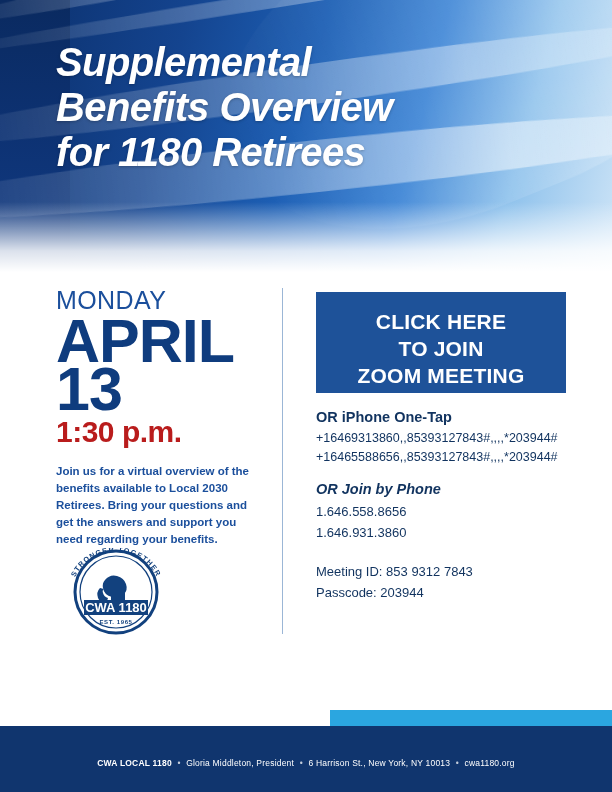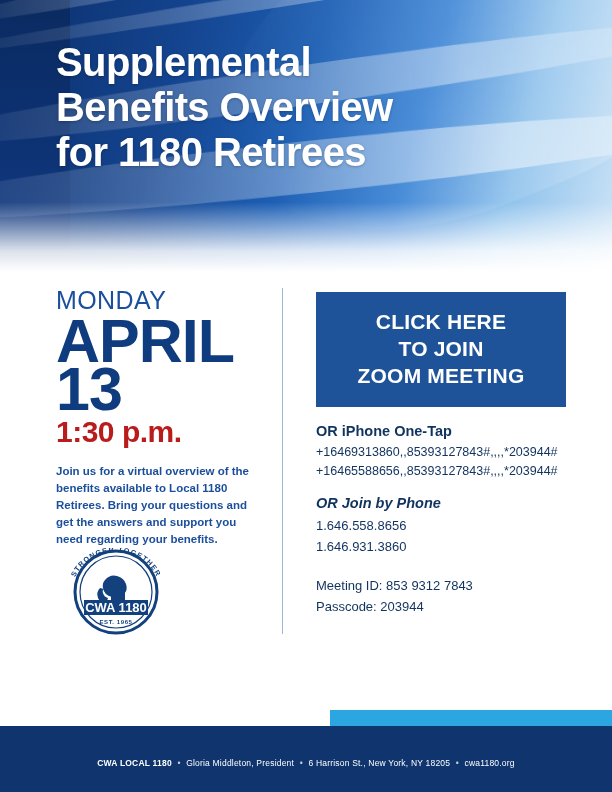--- a/index.html
+++ b/index.html
@@ -80,20 +80,21 @@
     position: absolute;
     left: 56px;
     top: 40px;
     color: #ffffff;
     font-size: 40px;
     line-height: 45px;
     font-weight: bold;
     letter-spacing: -0.6px;
     text-shadow: 0 1px 3px rgba(0,0,0,0.25);
     z-index: 5;
+    font-style: italic;
   }
 
   
   .left-col {
     position: absolute;
     left: 56px;
     top: 286px;
     width: 218px;
   }
   .day {
@@ -152,21 +153,21 @@
     top: 292px;
     width: 250px;
   }
   .zoom-btn {
     display: block;
     width: 250px;
     box-sizing: border-box;
     background: #1e5299;
     color: #ffffff;
     text-align: center;
-    padding: 16px 6px 18px 6px;
+    padding: 16px 6px 4px 6px;
     font-size: 21px;
     line-height: 27px;
     font-weight: bold;
     letter-spacing: 0.2px;
     text-decoration: none;
     cursor: pointer;
     border: none;
     font-family: "Liberation Sans", sans-serif;
   }
   .sec-head {
@@ -251,21 +252,21 @@
   <div class="hero-title">
     <div>Supplemental</div>
     <div>Benefits Overview</div>
     <div>for 1180 Retirees</div>
   </div>
 
   <div class="left-col">
     <p class="day">MONDAY</p>
     <p class="date">APRIL 13</p>
     <p class="time">1:30 p.m.</p>
-    <p class="blurb">Join us for a virtual overview of the benefits available to Local 1180 Retirees. Bring your questions and get the answers and support you need regarding your benefits.</p>
+    <p class="blurb">Join us for a virtual overview of the benefits available to Local 2030 Retirees. Bring your questions and get the answers and support you need regarding your benefits.</p>
   </div>
 
   <div class="divider"></div>
 
   <div class="logo-wrap">
     <svg width="136" height="88" viewBox="0 0 136 88">
       <defs>
         <path id="arcpath" d="M 24 44 A 44 40 0 0 1 112 44"></path>
       </defs>
       <circle cx="68" cy="44" r="41" fill="none" stroke="#12417e" stroke-width="3"></circle>
@@ -306,17 +307,17 @@
     </div>
   </div>
 
   <div class="bottom-art">
     <div class="bar-cyan"></div>
     <div class="bar-dark"></div>
   </div>
 
   <div class="footer">
     <span class="footer-text">
-      <b>CWA LOCAL 1180</b><span class="footer-sep"> • </span><span>Gloria Middleton, President</span><span class="footer-sep"> • </span><span>6 Harrison St., New York, NY 18205</span><span class="footer-sep"> • </span><span>cwa1180.org</span>
+      <b>CWA LOCAL 1180</b><span class="footer-sep"> • </span><span>Gloria Middleton, President</span><span class="footer-sep"> • </span><span>6 Harrison St., New York, NY 10013</span><span class="footer-sep"> • </span><span>cwa1180.org</span>
     </span>
   </div>
 
 </div>
 
 </body></html>

